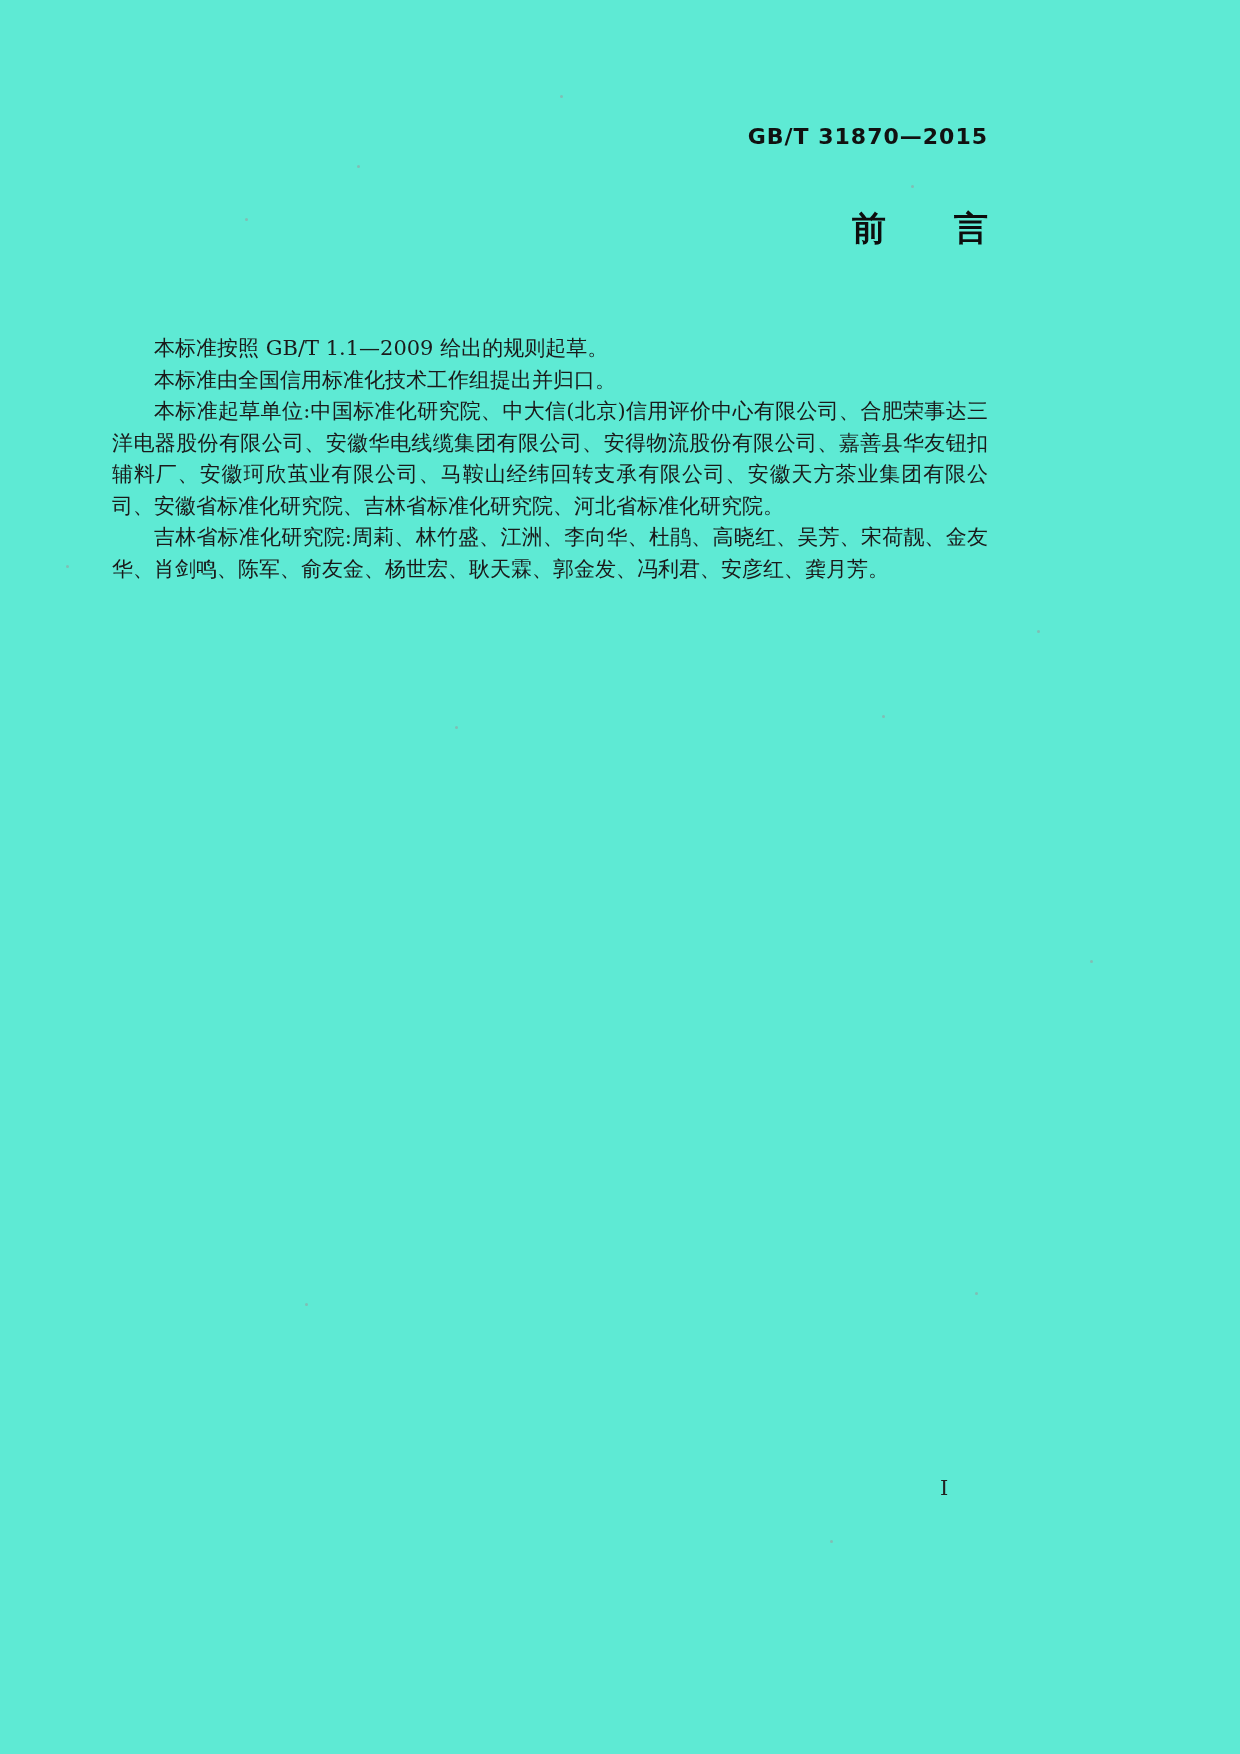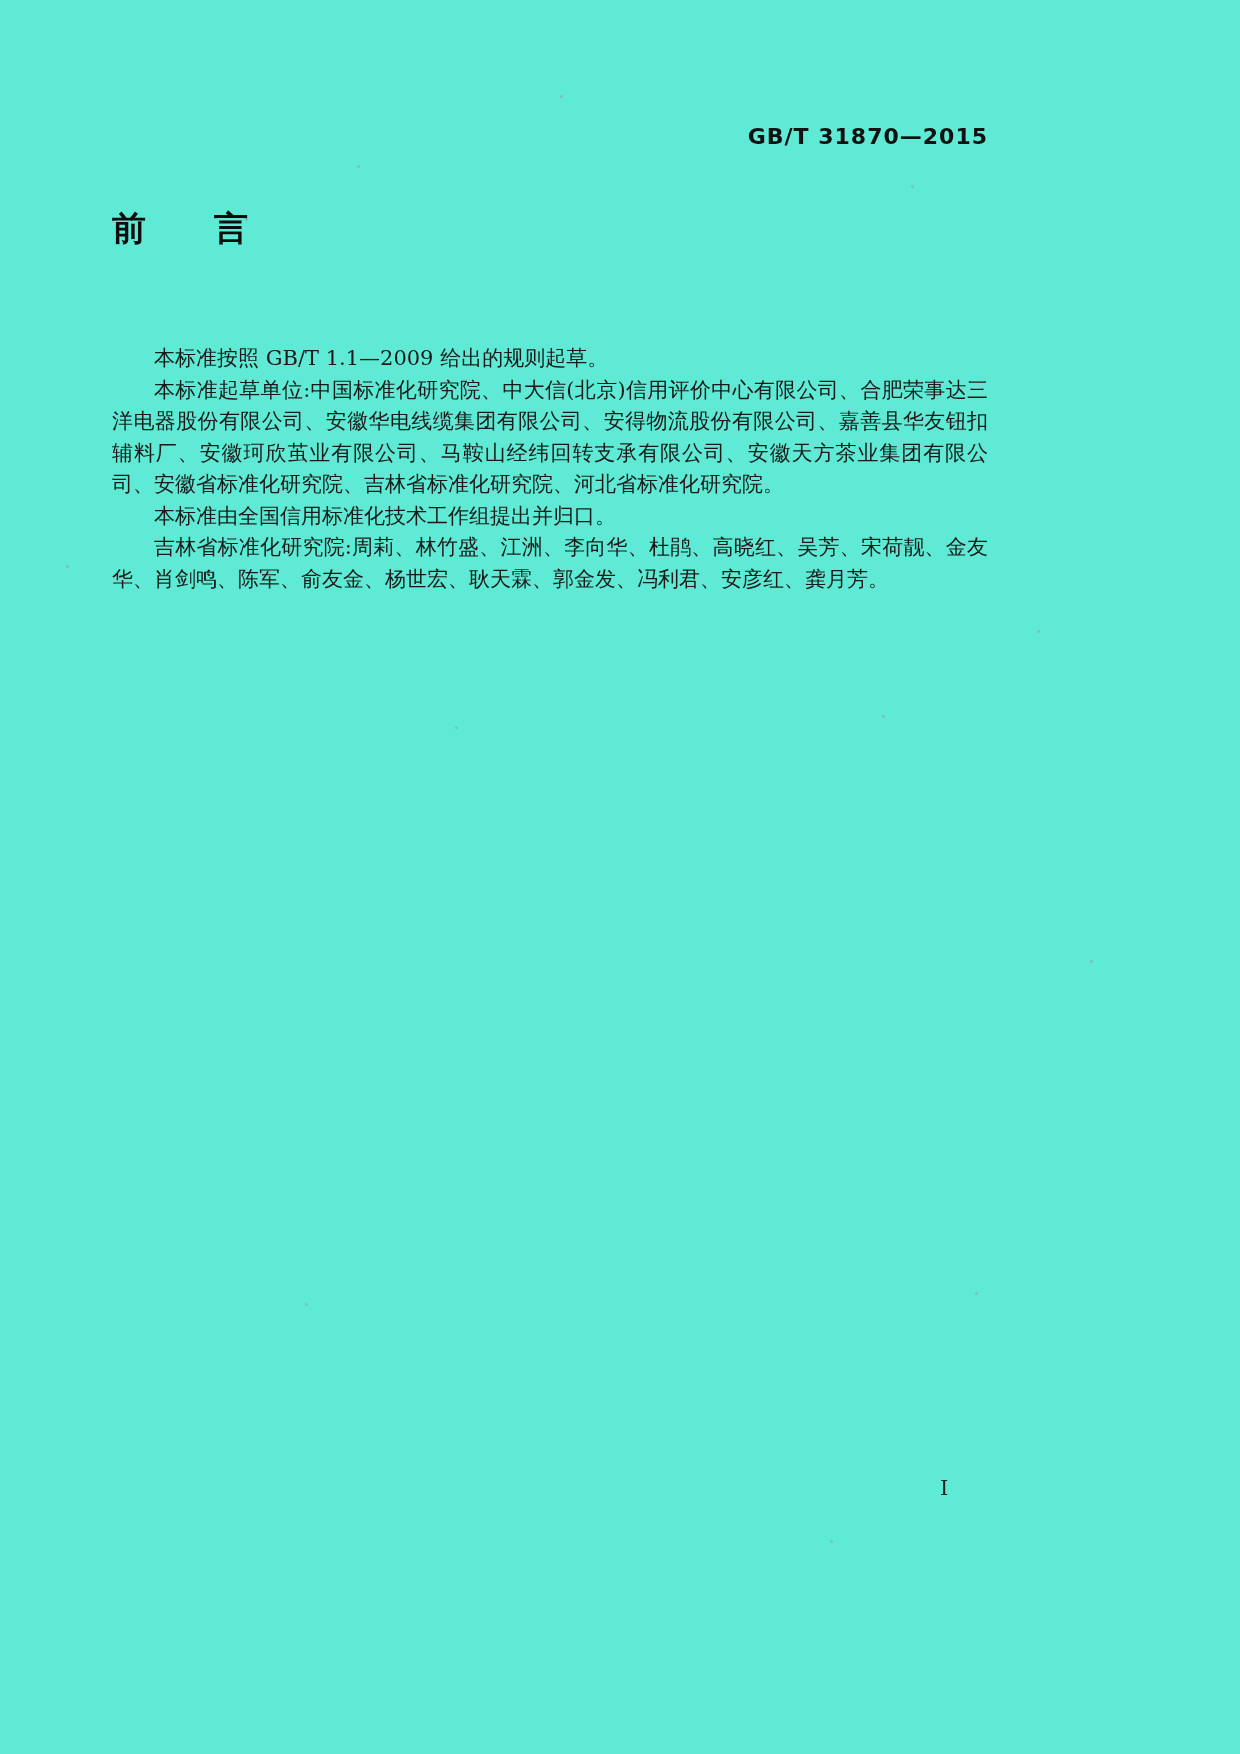--- a/index.html
+++ b/index.html
@@ -26,29 +26,29 @@
     font-weight: bold;
     font-size: 22px;
     letter-spacing: 1px;
     color: #111111;
   }
   .doc-title {
     position: absolute;
     top: 206px;
     left: 112px;
     width: 876px;
-    text-align: left;
+    text-align: right;
     font-family: "DejaVu Sans", "Liberation Sans", sans-serif;
     font-weight: bold;
     font-size: 34px;
     color: #0d0d0d;
   }
   .doc-body {
     position: absolute;
-    top: 343px;
+    top: 333px;
     left: 112px;
     width: 876px;
     font-size: 21px;
     line-height: 31.5px;
     text-align: justify;
     color: #1a1a1a;
   }
   .doc-body p {
     margin: 0;
     padding: 0;
@@ -75,22 +75,22 @@
 <body>
 
 <div class="page">
 
   <div class="std-header">GB/T 31870—2015</div>
 
   <div class="doc-title">前　　言</div>
 
   <div class="doc-body">
     <p>本标准按照 GB/T 1.1—2009 给出的规则起草。</p>
+    <p>本标准由全国信用标准化技术工作组提出并归口。</p>
     <p>本标准起草单位:中国标准化研究院、中大信(北京)信用评价中心有限公司、合肥荣事达三洋电器股份有限公司、安徽华电线缆集团有限公司、安得物流股份有限公司、嘉善县华友钮扣辅料厂、安徽珂欣茧业有限公司、马鞍山经纬回转支承有限公司、安徽天方茶业集团有限公司、安徽省标准化研究院、吉林省标准化研究院、河北省标准化研究院。</p>
-    <p>本标准由全国信用标准化技术工作组提出并归口。</p>
     <p>吉林省标准化研究院:周莉、林竹盛、江洲、李向华、杜鹃、高晓红、吴芳、宋荷靓、金友华、肖剑鸣、陈军、俞友金、杨世宏、耿天霖、郭金发、冯利君、安彦红、龚月芳。</p>
   </div>
 
   <div class="page-number">I</div>
 
   <div class="speck" style="top:95px;  left:560px;"></div>
   <div class="speck" style="top:165px; left:357px;"></div>
   <div class="speck" style="top:185px; left:911px;"></div>
   <div class="speck" style="top:218px; left:245px;"></div>
   <div class="speck" style="top:565px; left:66px;"></div>

